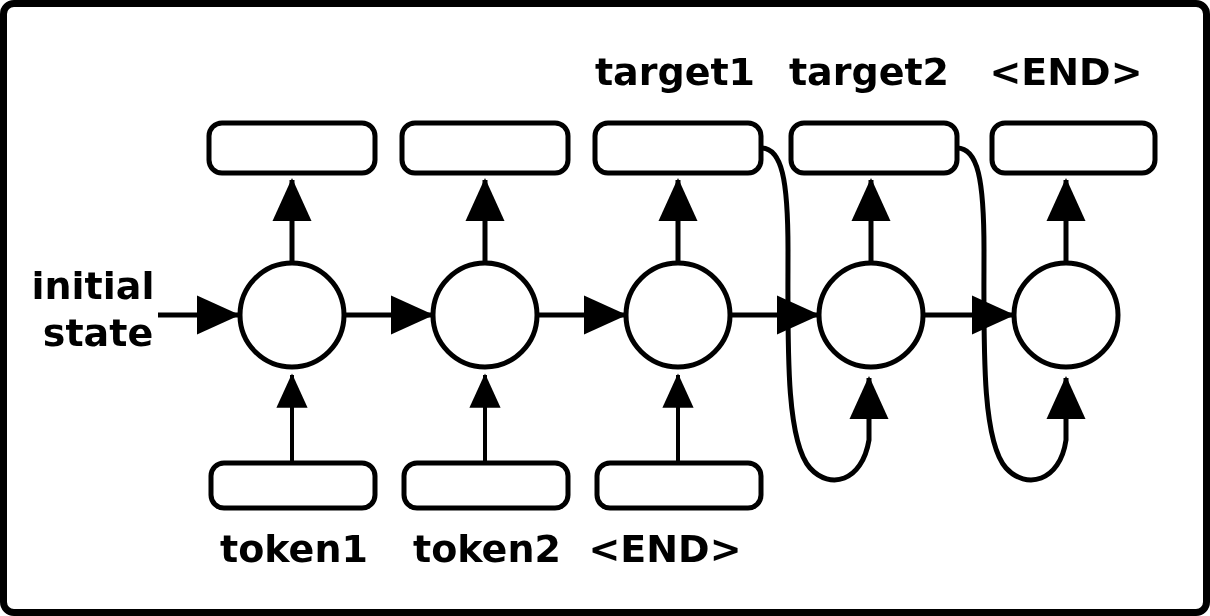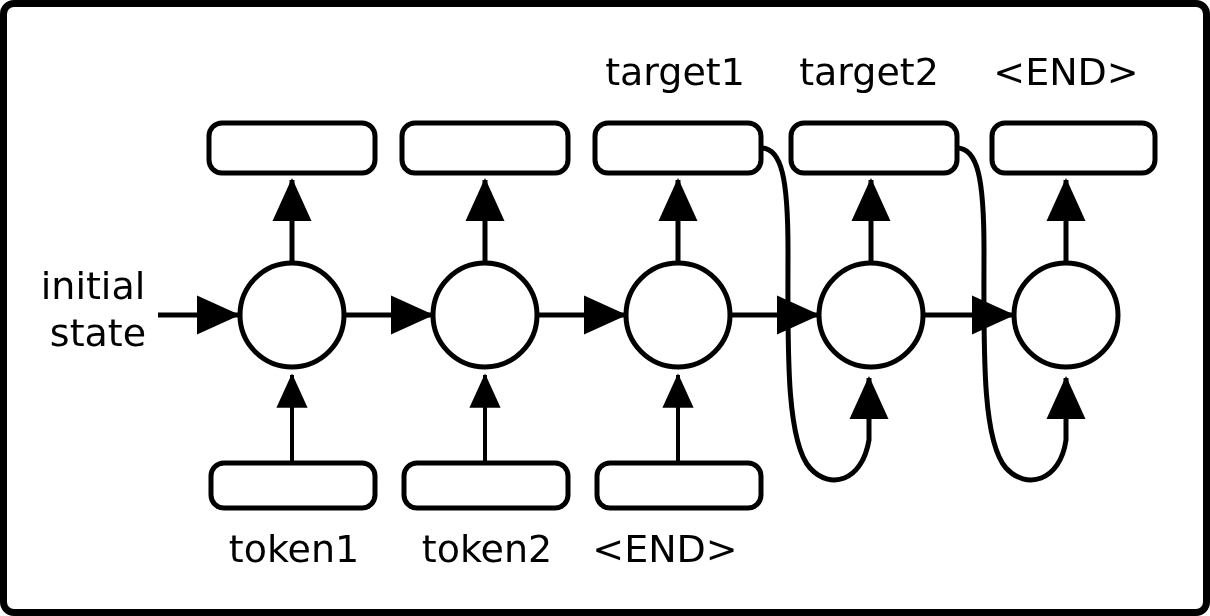--- a/index.html
+++ b/index.html
@@ -9,20 +9,21 @@
   }
   body {
     font-family: "DejaVu Sans", sans-serif;
   }
   #stage {
     position: relative;
     width: 1210px;
     height: 616px;
     background: #ffffff;
     overflow: hidden;
+    font-weight: bold;
   }
   #frame {
     position: absolute;
     left: 0;
     top: 0;
     width: 1210px;
     height: 616px;
     box-sizing: border-box;
     border: 7px solid #000000;
     border-radius: 14px;

